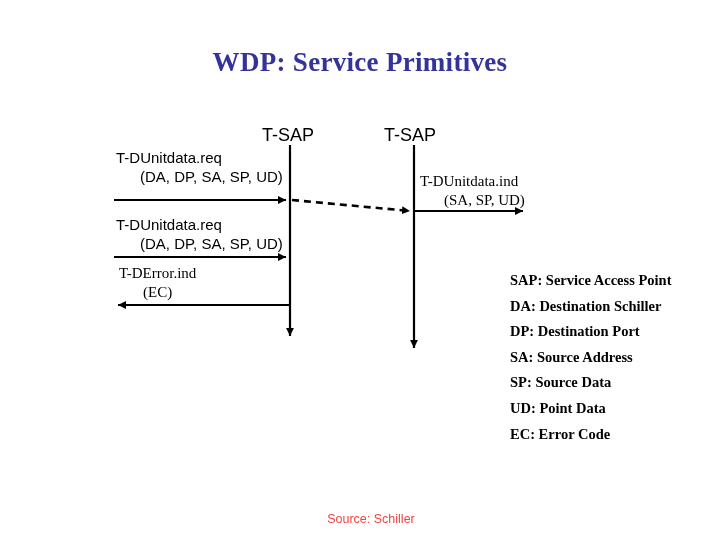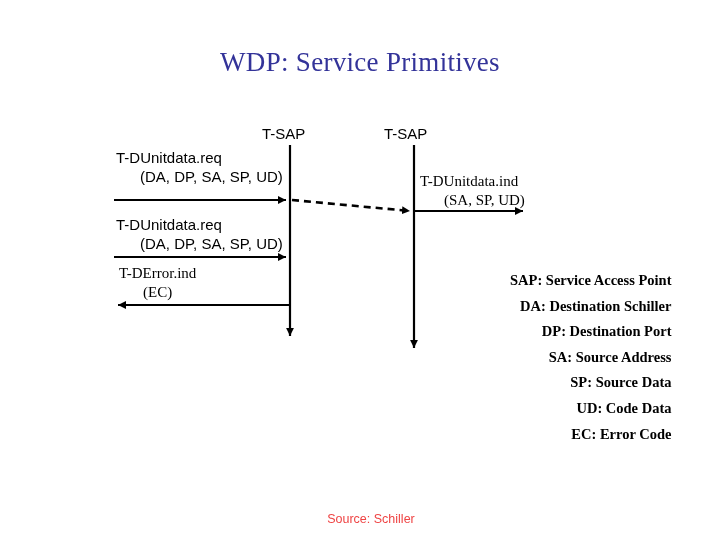--- a/index.html
+++ b/index.html
@@ -19,32 +19,33 @@
     position: absolute;
     left: 0;
     top: 47px;
     width: 720px;
     text-align: center;
     font-family: "Liberation Serif", serif;
     font-size: 27px;
     color: #333399;
     letter-spacing: 0.3px;
     white-space: nowrap;
+    font-weight: bold;
   }
   .diagram-svg {
     position: absolute;
     left: 0;
     top: 0;
     width: 720px;
     height: 540px;
   }
   .sap-label {
     position: absolute;
     font-family: "Liberation Sans", sans-serif;
-    font-size: 15px;
+    font-size: 18px;
     color: #000000;
     white-space: nowrap;
   }
   .msg-label {
     position: absolute;
     font-family: "Liberation Sans", sans-serif;
     font-size: 15px;
     color: #000000;
     line-height: 19px;
     white-space: nowrap;
@@ -63,21 +64,20 @@
     font-family: "Liberation Serif", serif;
     font-weight: bold;
     font-size: 14.5px;
     color: #000000;
   }
   #legend .legend-item {
     display: block;
     height: 25.6px;
     line-height: 17px;
     white-space: nowrap;
-    text-align: right;
   }
   #source-note {
     position: absolute;
     left: 0;
     top: 512px;
     width: 710px;
     text-align: center;
     font-family: "Liberation Sans", sans-serif;
     font-size: 12.5px;
     color: #ef4444;
@@ -146,19 +146,19 @@
     <span>T-DError.ind</span>
     <span class="line2">(EC)</span>
   </div>
 
   <div id="legend">
     <span class="legend-item">SAP: Service Access Point</span>
     <span class="legend-item">DA: Destination Schiller</span>
     <span class="legend-item">DP: Destination Port</span>
     <span class="legend-item">SA: Source Address</span>
     <span class="legend-item">SP: Source Data</span>
-    <span class="legend-item">UD: Code Data</span>
+    <span class="legend-item">UD: Point Data</span>
     <span class="legend-item">EC: Error Code</span>
   </div>
 
   <div id="source-note">Source: Schiller</div>
 
 </div>
 
 </body></html>

